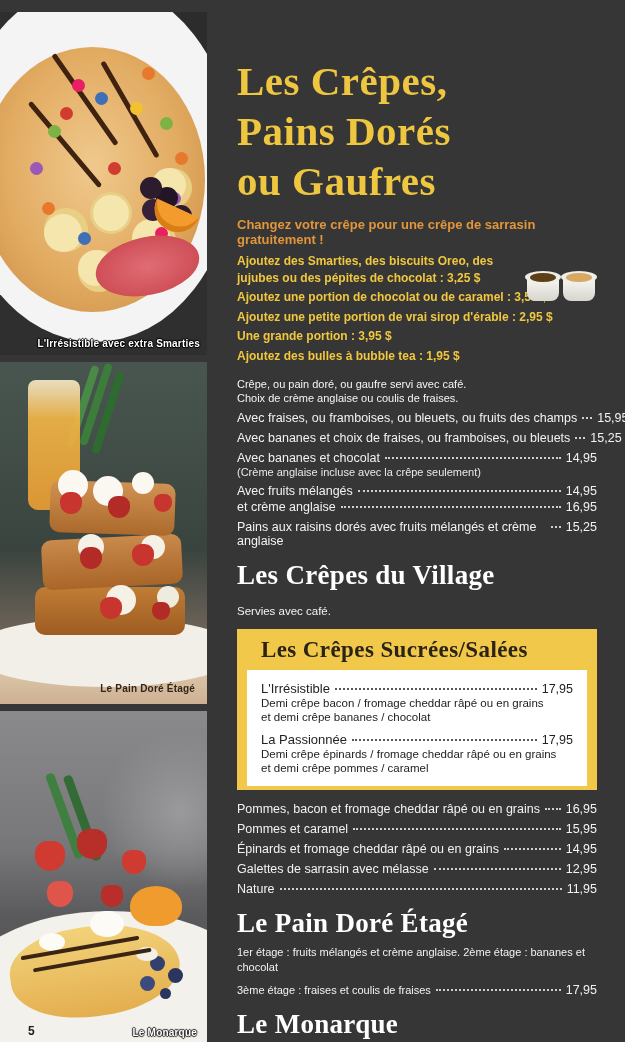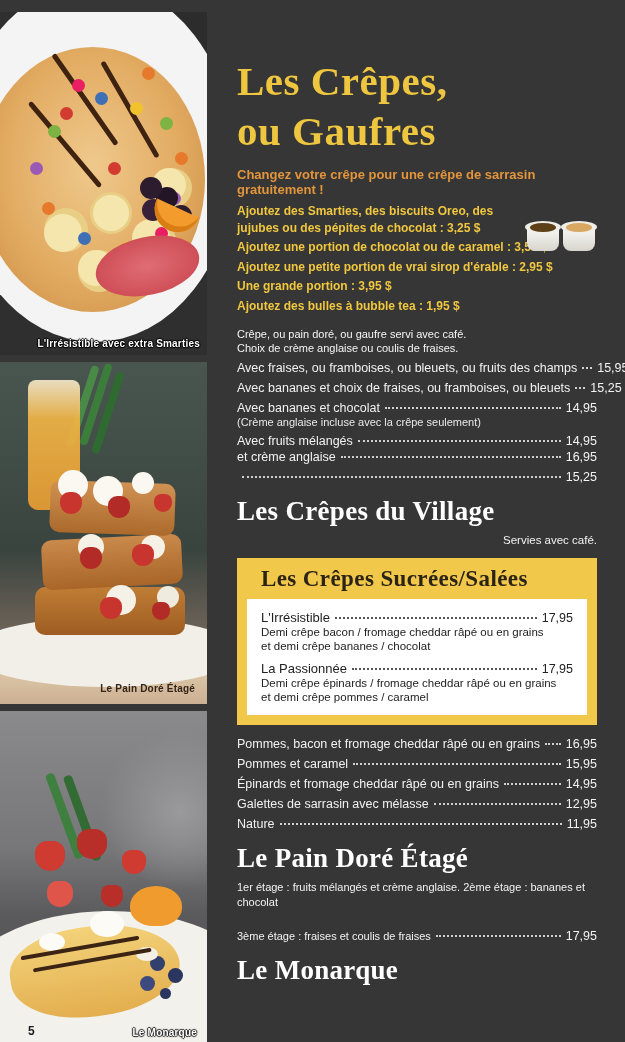--- a/index.html
+++ b/index.html
@@ -83,23 +83,23 @@
 
   .menu { margin-top:4px; }
   .row { display:flex; align-items:baseline; margin-top:6px; font-size:12.5px; }
   .row .lbl { white-space:nowrap; }
   .leader { flex:1; margin:0 5px; border-bottom:2px dotted #cfcfcf; position:relative; top:-3px; min-width:10px; }
   .price { white-space:nowrap; font-size:12.5px; }
   .cont-line { margin-top:6px; font-size:12.5px; }
   .note { font-size:11px; line-height:12px; margin-top:1px; color:#e9e9e9; }
 
   h2.sec { margin-top:12px; font-family:"Liberation Serif", serif; font-weight:bold; font-size:27px; color:#ffffff; letter-spacing:.3px; }
-  .sub { margin-top:7px; font-size:11.5px;text-align:right; }
-
-  .box { margin-top:12px; background:#F2C84B; padding-bottom:10px; }
+  .sub { margin-top:14px; font-size:11.5px; }
+
+  .box { margin-top:12px; background:#F2C84B; padding-bottom:4px; }
   .box h3 { font-family:"Liberation Serif", serif; font-weight:bold; font-size:23px; color:#2b2416; padding:8px 10px 7px 24px; letter-spacing:.4px; }
   .panel { margin:0 10px; background:#ffffff; color:#222; padding:9px 14px 11px 14px; }
   .panel .row { font-size:13px; color:#222; margin-top:2px; }
   .panel .leader { border-bottom-color:#555; }
   .panel .price { color:#222; font-size:12.5px; }
   .desc { font-size:11.5px; line-height:14px; color:#222; }
   .panel .gap { height:6px; }
 
   .small-desc { margin-top:6px; font-size:11px; line-height:15px; }
 </style>
@@ -151,20 +151,21 @@
       <span class="page-num">5</span>
       <figcaption class="cap cap3">Le Monarque</figcaption>
     </figure>
 
   </aside>
 
   <main class="content">
 
     <h1 class="title">
       <span>Les Crêpes,</span>
+      <span>Pains Dorés</span>
       <span>ou Gaufres</span>
     </h1>
 
     <p class="highlight">Changez votre crêpe pour une crêpe de sarrasin gratuitement !</p>
 
     <div class="addons">
       <p class="addon addon-wrap">Ajoutez des Smarties, des biscuits Oreo, des jujubes ou des pépites de chocolat : 3,25 $</p>
       <p class="addon">Ajoutez une portion de chocolat ou de caramel : 3,50 $</p>
       <p class="addon">Ajoutez une petite portion de vrai sirop d'érable : 2,95 $</p>
       <p class="addon">Une grande portion : 3,95 $</p>
@@ -205,20 +206,21 @@
         <span class="lbl">Avec fruits mélangés</span>
         <span class="leader"></span>
         <span class="price">14,95</span>
       </div>
       <div class="row" style="margin-top:2px;">
         <span class="lbl">et crème anglaise</span>
         <span class="leader"></span>
         <span class="price">16,95</span>
       </div>
       <div class="row">
+        <span class="lbl" style="white-space:normal;">Pains aux raisins dorés avec fruits mélangés et crème anglaise</span>
         <span class="leader"></span>
         <span class="price">15,25</span>
       </div>
     </div>
 
     <h2 class="sec">Les Crêpes du Village</h2>
     <p class="sub">Servies avec café.</p>
 
     <section class="box">
       <h3>Les Crêpes Sucrées/Salées</h3>
@@ -264,21 +266,21 @@
       </div>
       <div class="row">
         <span class="lbl">Nature</span>
         <span class="leader"></span>
         <span class="price">11,95</span>
       </div>
     </div>
 
     <h2 class="sec">Le Pain Doré Étagé</h2>
     <p class="small-desc">1er étage : fruits mélangés et crème anglaise. 2ème étage : bananes et chocolat</p>
-    <div class="row" style="margin-top:19px; font-size:11px;">
+    <div class="row" style="margin-top:8px; font-size:11px;">
       <span class="lbl">3ème étage : fraises et coulis de fraises</span>
       <span class="leader"></span>
       <span class="price">17,95</span>
     </div>
 
     <h2 class="sec">Le Monarque</h2>
 
   </main>
 </div>
 

